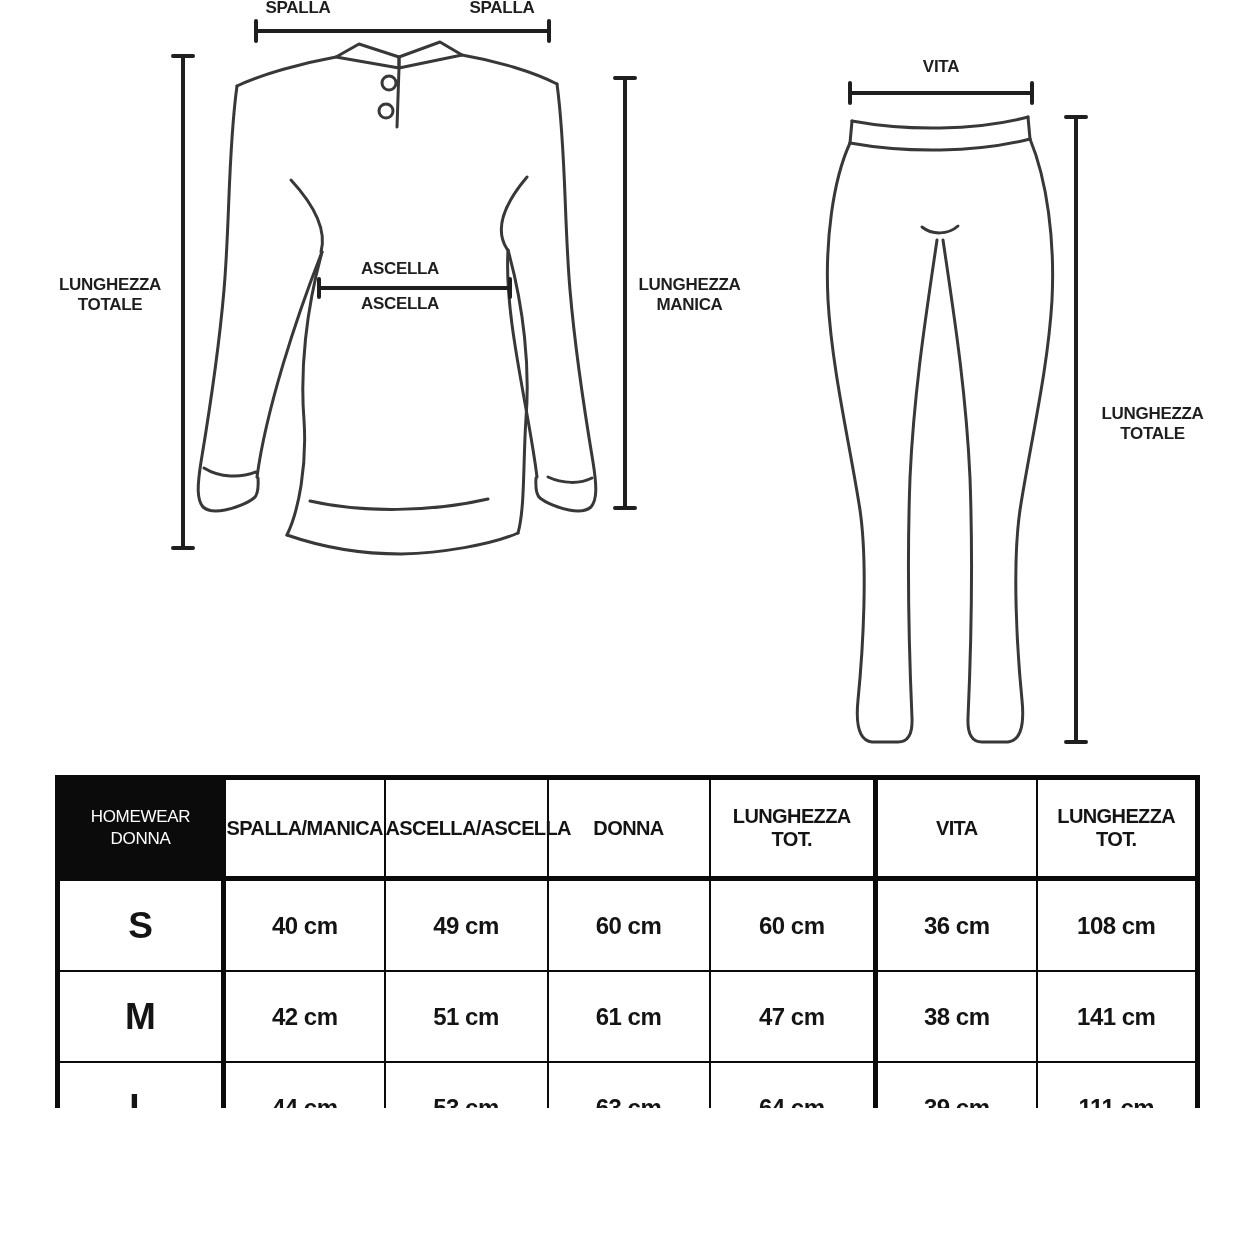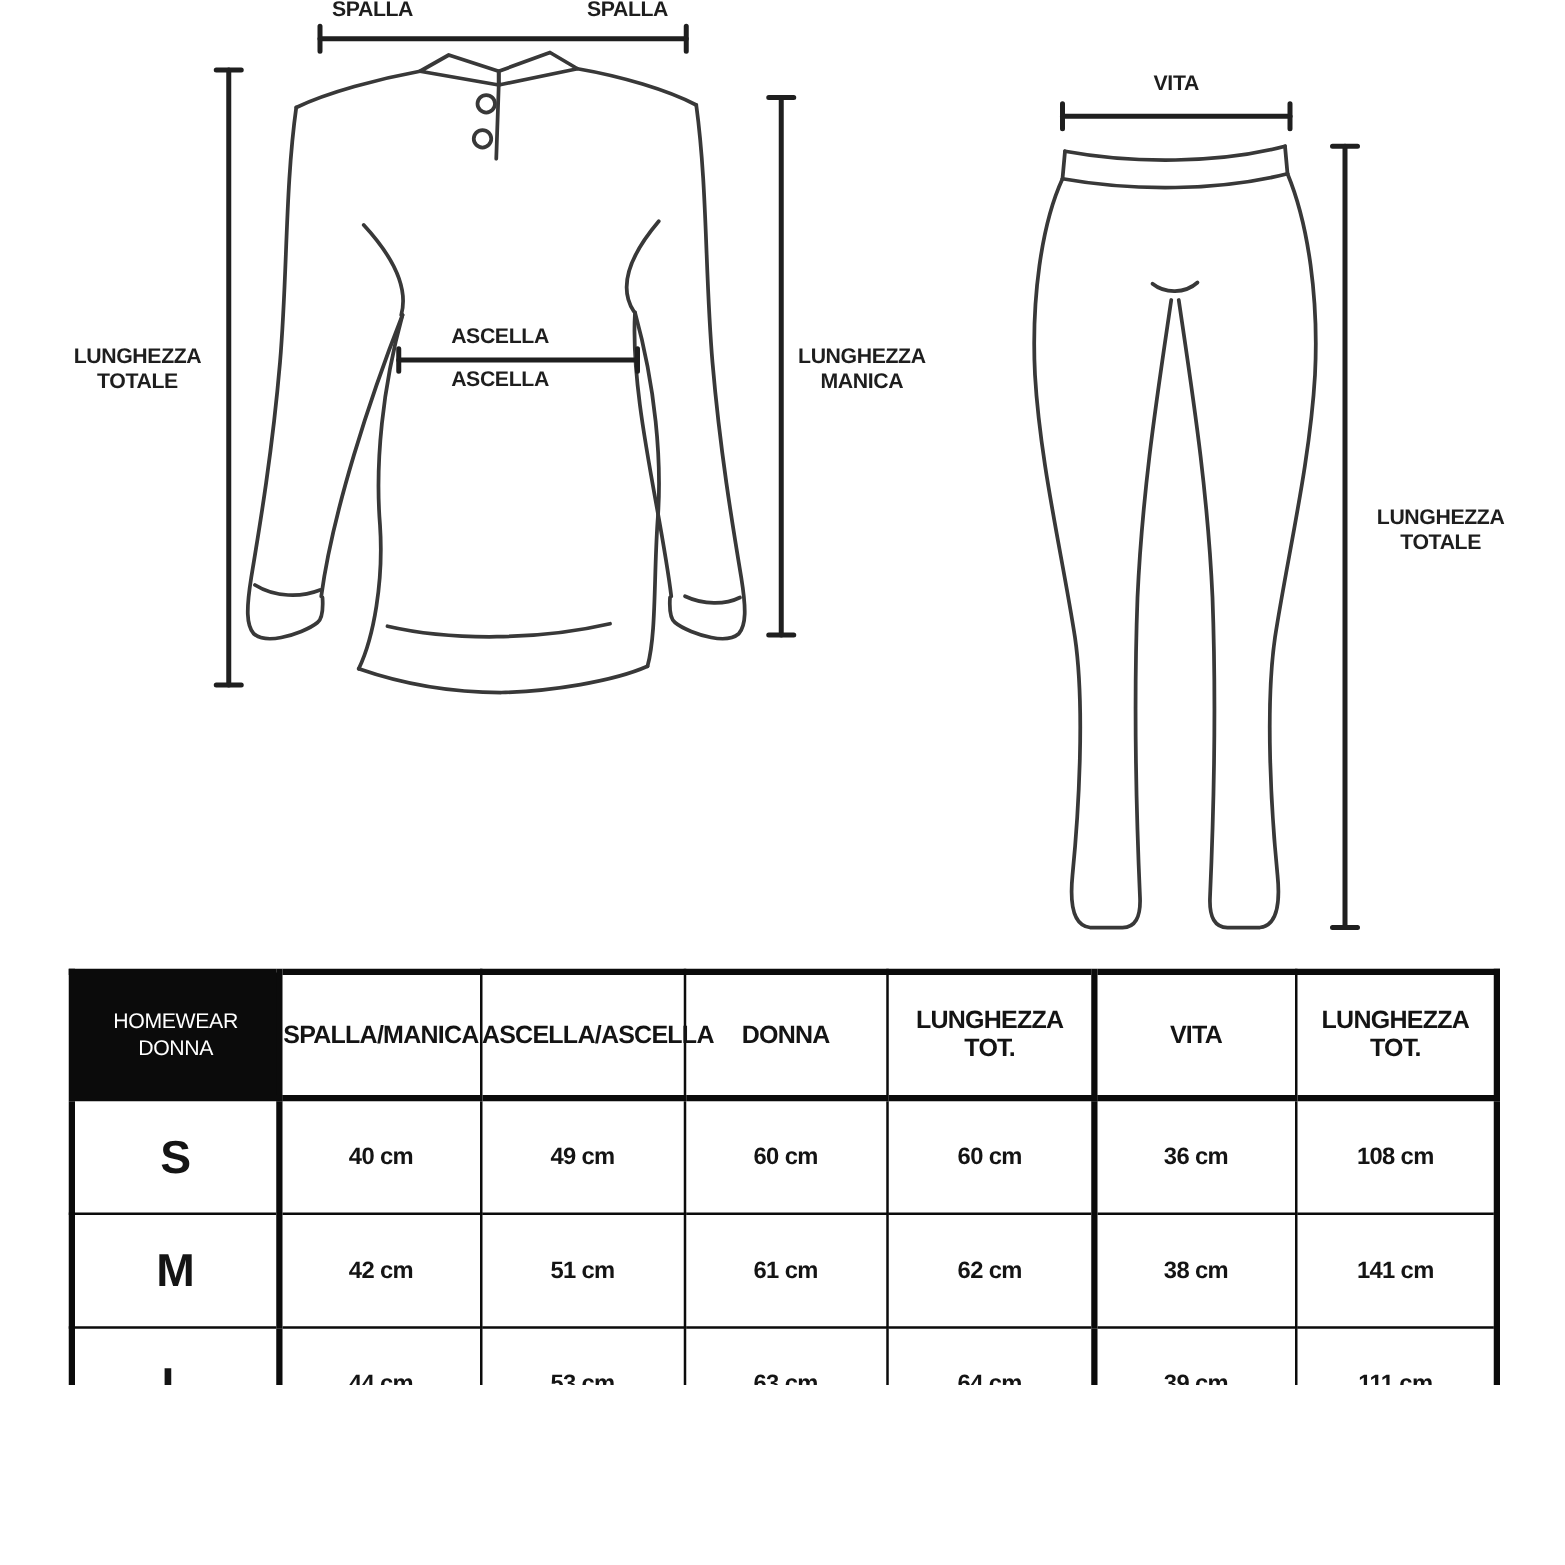--- a/index.html
+++ b/index.html
@@ -24,21 +24,21 @@
   }
   .size-table td.thick-r{border-right-width:5px;}
   .size-table tr.hdr-row td{border-bottom-width:5px;height:96px;}
   .size-table tr.data-row td{height:89px;}
   .hdr{font-size:20px;font-weight:bold;letter-spacing:-0.6px;}
   .title-cell{
     background:#0b0b0b !important;color:#ffffff !important;
     font-size:17px;font-weight:normal;line-height:1.3;letter-spacing:-0.3px;
   }
   .size-cell{font-size:37px;font-weight:bold;}
-  .val-cell{font-size:19px;font-weight:bold;letter-spacing:-0.5px;}
+  .val-cell{font-size:24px;font-weight:bold;letter-spacing:-0.5px;}
 </style>
 </head>
 <body>
 
 <div class="canvas">
 
   <svg class="diagram-svg" width="1252" height="772" viewBox="0 0 1252 772" fill="none" stroke-linecap="round" stroke-linejoin="round">
 
     <g stroke="#383838" stroke-width="3">
 
@@ -137,21 +137,21 @@
       <td class="val-cell">60 cm</td>
       <td class="val-cell thick-r">60 cm</td>
       <td class="val-cell">36 cm</td>
       <td class="val-cell">108 cm</td>
     </tr>
     <tr class="data-row">
       <td class="size-cell thick-r">M</td>
       <td class="val-cell">42 cm</td>
       <td class="val-cell">51 cm</td>
       <td class="val-cell">61 cm</td>
-      <td class="val-cell thick-r">62 cm</td>
+      <td class="val-cell thick-r">47 cm</td>
       <td class="val-cell">38 cm</td>
       <td class="val-cell">141 cm</td>
     </tr>
     <tr class="data-row">
       <td class="size-cell thick-r">L</td>
       <td class="val-cell">44 cm</td>
       <td class="val-cell">53 cm</td>
       <td class="val-cell">63 cm</td>
       <td class="val-cell thick-r">64 cm</td>
       <td class="val-cell">39 cm</td>

